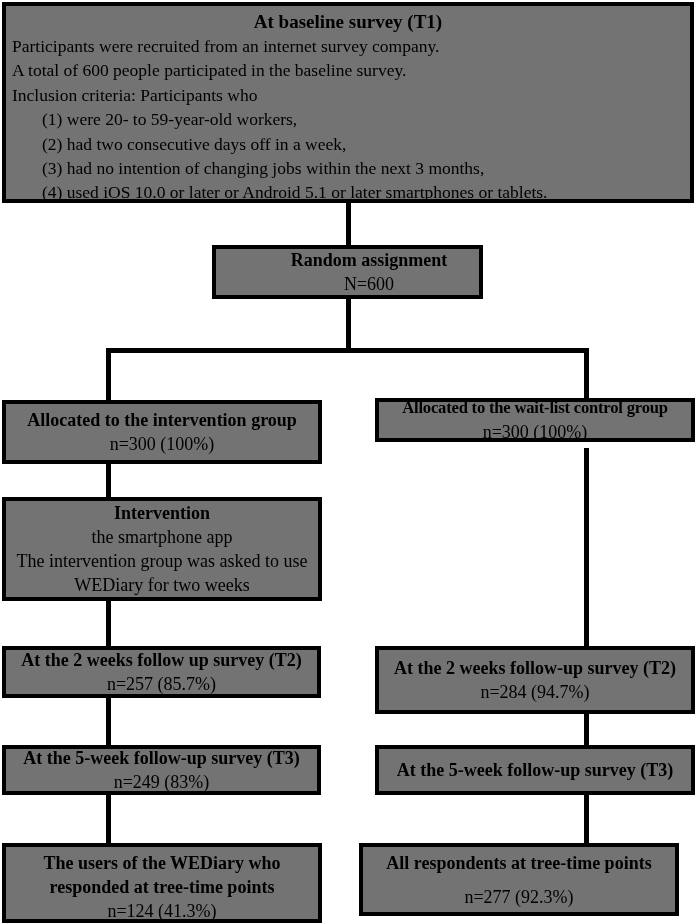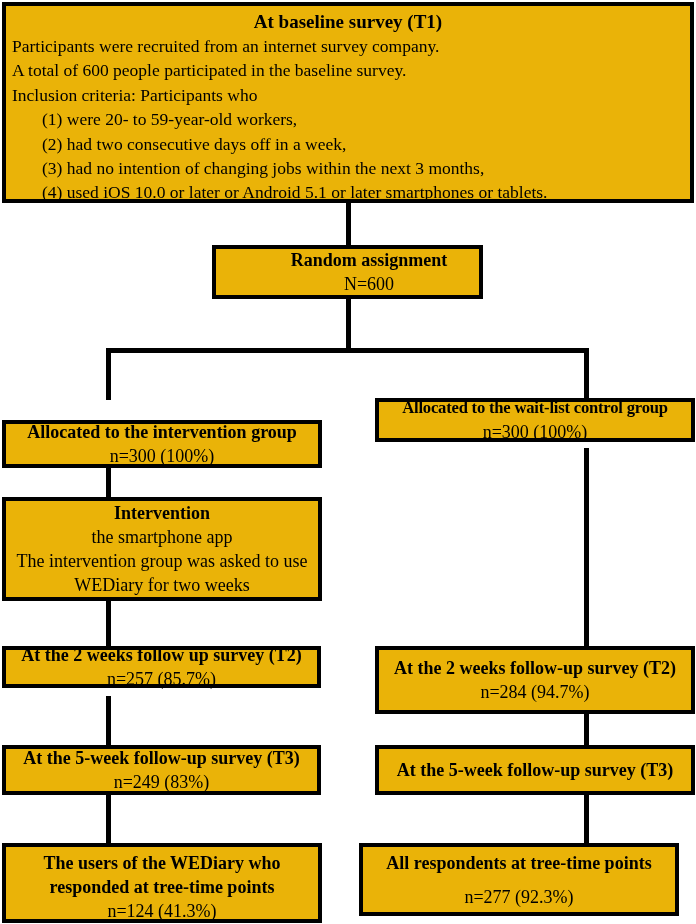--- a/index.html
+++ b/index.html
@@ -8,21 +8,21 @@
     width:696px;height:924px;
     background:#ffffff;
     font-family:"Liberation Serif","DejaVu Serif",serif;
     color:#000000;
     overflow:hidden;
   }
   .box{
     position:absolute;
     box-sizing:border-box;
     border:4px solid #000000;
-    background:#eab308;
+    background:#737373;
     display:flex;
     flex-direction:column;
     justify-content:center;
     text-align:center;
     z-index:2;
   }
   .box-title{font-weight:bold;font-size:18px;line-height:24px;white-space:nowrap;}
   .box-line{font-weight:normal;font-size:18px;line-height:24px;white-space:nowrap;}
   .tight{font-size:16.6px;letter-spacing:-0.2px;}
   
@@ -64,37 +64,37 @@
     <div class="box-line indent">(2) had two consecutive days off in a week,</div>
     <div class="box-line indent">(3) had no intention of changing jobs within the next 3 months,</div>
     <div class="box-line indent">(4) used iOS 10.0 or later or Android 5.1 or later smartphones or tablets.</div>
   </div>
 
   <div class="box" style="left:212px;top:245px;width:271px;height:54px;padding-left:43px;">
     <div class="box-title">Random assignment</div>
     <div class="box-line">N=600</div>
   </div>
 
-  <div class="box" style="left:2px;top:420px;width:320px;height:48px;">
+  <div class="box" style="left:2px;top:400px;width:320px;height:64px;">
     <div class="box-title">Allocated to the intervention group</div>
     <div class="box-line">n=300 (100%)</div>
   </div>
   <div class="box" style="left:375px;top:398px;width:320px;height:44px;">
     <div class="box-title tight">Allocated to the wait-list control group</div>
     <div class="box-line">n=300 (100%)</div>
   </div>
 
   <div class="box" style="left:2px;top:497px;width:320px;height:104px;font-family:Liberation Serif, serif;">
     <div class="box-title">Intervention</div>
     <div class="box-line">the smartphone app</div>
     <div class="box-line">The intervention group was asked to use</div>
     <div class="box-line">WEDiary for two weeks</div>
   </div>
 
-  <div class="box" style="left:2px;top:646px;width:319px;height:42px;">
+  <div class="box" style="left:2px;top:646px;width:319px;height:52px;">
     <div class="box-title">At the 2 weeks follow up survey (T2)</div>
     <div class="box-line">n=257 (85.7%)</div>
   </div>
   <div class="box" style="left:375px;top:646px;width:320px;height:68px;">
     <div class="box-title">At the 2 weeks follow-up survey (T2)</div>
     <div class="box-line">n=284 (94.7%)</div>
   </div>
 
   <div class="box" style="left:2px;top:745px;width:319px;height:50px;">
     <div class="box-title">At the 5-week follow-up survey (T3)</div>

